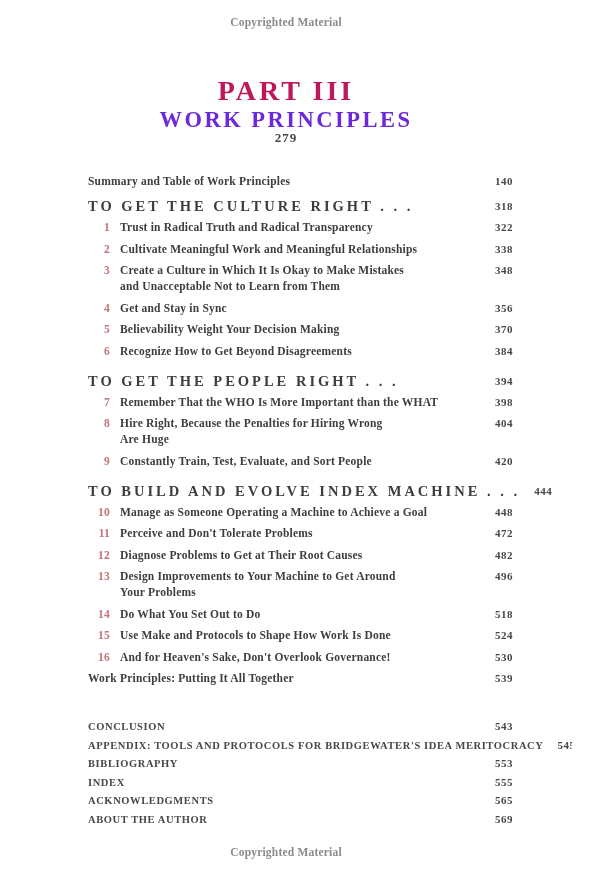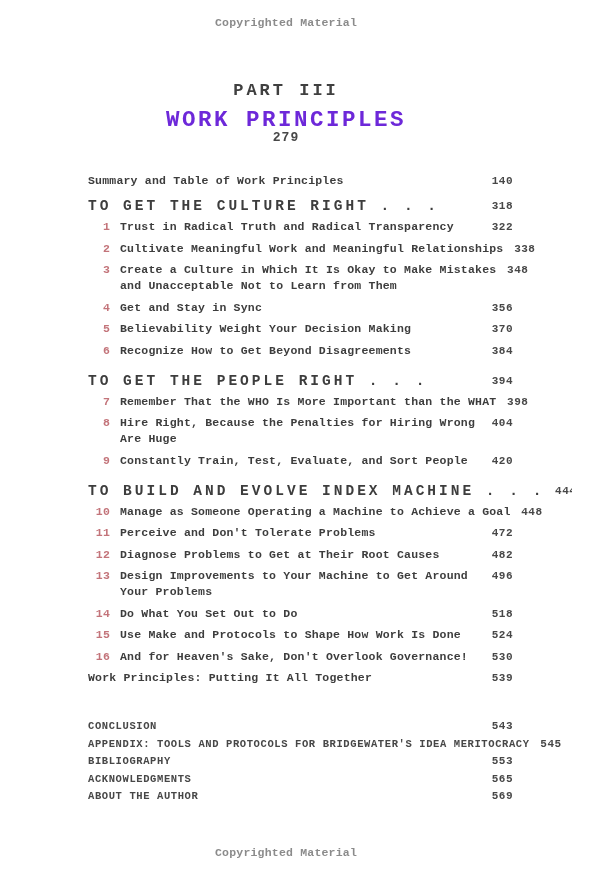--- a/index.html
+++ b/index.html
@@ -1,31 +1,31 @@
 <!DOCTYPE html>
 <html><head>
 <meta charset="utf-8">
 <style>
   html,body { margin:0; padding:0; background:#fff; }
   .page {
     position:relative;
     width:572px; height:881px;
     background:#ffffff;
-    font-family:Liberation Mono, monospace;
+    font-family:Liberation Serif, serif;
     font-weight:bold;
     color:#3d3d3d;
     overflow:hidden;
   }
   .copyright { position:absolute; left:0; right:0; text-align:center;
     font-size:11.5px; font-weight:bold; color:#8b8b8b; letter-spacing:0.2px; }
   .copyright.top { top:16px; }
   .copyright.bottom { top:846px; }
 
   .header { position:absolute; top:80px; left:0; right:0; text-align:center; }
-  .part-label { font-size:17px; line-height:22px; letter-spacing:3px; color:#404040; }
+  .part-label { font-size:28px; line-height:22px; letter-spacing:3px; color:#be185d; }
   .part-title { font-size:22.5px; line-height:24px; letter-spacing:2.5px; color:#6d28d9; margin-top:6px; }
   .part-page  { font-size:13px; line-height:12px; letter-spacing:1px; color:#474747; }
 
   .toc { position:absolute; left:88px; top:173px; width:425px; }
 
   .row { display:flex; align-items:flex-start; }
   .pg { margin-left:auto; font-size:11px; color:#474747; letter-spacing:0.5px;
         text-align:right; min-width:26px; white-space:nowrap; padding-left:6px; }
 
   .summary-row { line-height:16px; margin-bottom:7px; font-size:11.5px; letter-spacing:0.2px; }
@@ -186,20 +186,24 @@
     </div>
     <div class="bm-row">
       <span class="title">APPENDIX: TOOLS AND PROTOCOLS FOR BRIDGEWATER'S IDEA MERITOCRACY</span>
       <span class="pg">545</span>
     </div>
     <div class="bm-row">
       <span class="title">BIBLIOGRAPHY</span>
       <span class="pg">553</span>
     </div>
     <div class="bm-row">
+      <span class="title">INDEX</span>
+      <span class="pg">555</span>
+    </div>
+    <div class="bm-row">
       <span class="title">ACKNOWLEDGMENTS</span>
       <span class="pg">565</span>
     </div>
     <div class="bm-row">
       <span class="title">ABOUT THE AUTHOR</span>
       <span class="pg">569</span>
     </div>
   </div>
 
   <div class="copyright bottom">Copyrighted Material</div>

